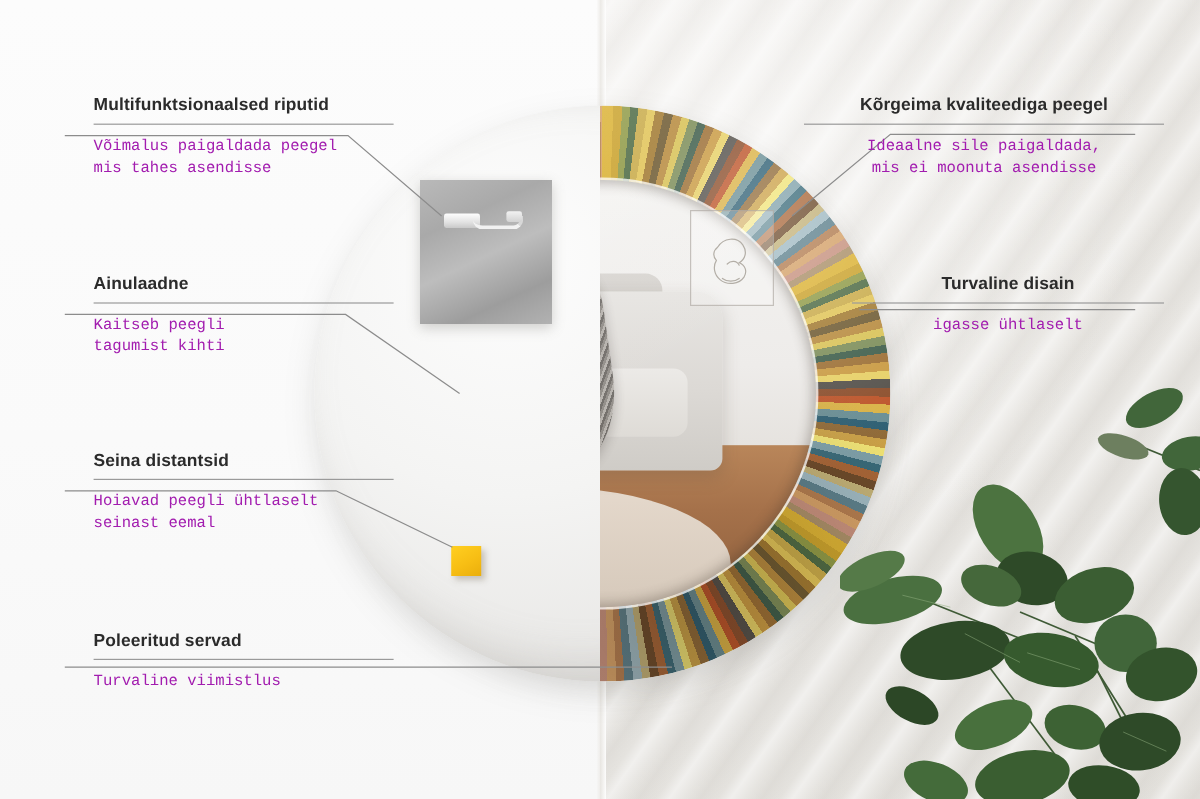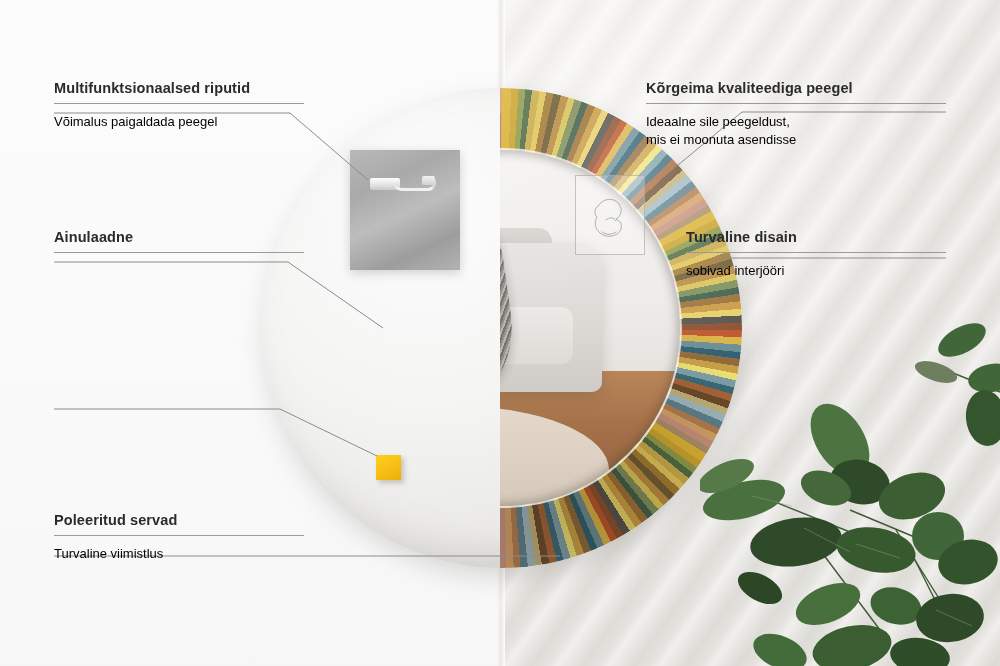--- a/index.html
+++ b/index.html
@@ -185,32 +185,32 @@
   }
 
   
   .spacer{
     position:absolute; left:376px; top:455px; width:25px; height:25px;
     background:linear-gradient(150deg,#ffcf21 0%,#f7be14 55%,#eaae0c 100%);
     box-shadow:3px 3px 5px rgba(120,110,90,.35);
   }
 
   
-  .callout{ position:absolute; }
+  .callout{ position:absolute;margin-left:24px; }
   .callout .title{
     font-size:14.5px; font-weight:bold; color:#2b2b2b; letter-spacing:.1px;
     white-space:nowrap;
   }
   .callout .rule{
     height:1px; background:#9a9a9a; margin-top:7px;
   }
   .callout .desc{
-    margin-top:9px; font-size:13px; line-height:18px; color:#000000; white-space:nowrap;
-  }
-  .callout.right .title, .callout.right .desc{ text-align:left; }
+    margin-top:9px; font-size:13px; line-height:18px; color:#a21caf; white-space:nowrap;font-family:Liberation Mono, monospace;
+  }
+  .callout.right .title, .callout.right .desc{ text-align:center; }
 
   .leader{ position:absolute; left:0; top:0; width:1000px; height:666px; pointer-events:none; }
 
   
   .foliage{ position:absolute; left:700px; top:300px; width:300px; height:366px; }
   .foliage svg{ display:block; }
 </style>
 </head>
 <body>
 
@@ -314,47 +314,60 @@
       <path d="M946 112 H742 L660 180"></path>
       <path d="M946 258 H716"></path>
     </g>
   </svg>
 
   <div class="callout left" style="left:54px; top:80px; width:250px;">
     <div class="title">Multifunktsionaalsed riputid</div>
     <div class="rule"></div>
     <div class="desc">
       <div>Võimalus paigaldada peegel</div>
+      <div>mis tahes asendisse</div>
     </div>
   </div>
 
   <div class="callout left" style="left:54px; top:229px; width:250px;">
     <div class="title">Ainulaadne</div>
     <div class="rule"></div>
-  </div>
-
-
-  <div class="callout left" style="left:54px; top:512px; width:250px;">
+    <div class="desc">
+      <div>Kaitseb peegli</div>
+      <div>tagumist kihti</div>
+    </div>
+  </div>
+
+  <div class="callout left" style="left:54px; top:376px; width:250px;">
+    <div class="title">Seina distantsid</div>
+    <div class="rule"></div>
+    <div class="desc">
+      <div>Hoiavad peegli ühtlaselt</div>
+      <div>seinast eemal</div>
+    </div>
+  </div>
+
+  <div class="callout left" style="left:54px; top:526px; width:250px;">
     <div class="title">Poleeritud servad</div>
     <div class="rule"></div>
     <div class="desc">
       <div>Turvaline viimistlus</div>
     </div>
   </div>
 
   <div class="callout right" style="left:646px; top:80px; width:300px;">
     <div class="title">Kõrgeima kvaliteediga peegel</div>
     <div class="rule"></div>
     <div class="desc">
-      <div>Ideaalne sile peegeldust,</div>
+      <div>Ideaalne sile paigaldada,</div>
       <div>mis ei moonuta asendisse</div>
     </div>
   </div>
 
   <div class="callout right" style="left:686px; top:229px; width:260px;">
     <div class="title">Turvaline disain</div>
     <div class="rule"></div>
     <div class="desc">
-      <div>sobivad interjööri</div>
+      <div>igasse ühtlaselt</div>
     </div>
   </div>
 
 </div>
 
 </body></html>

